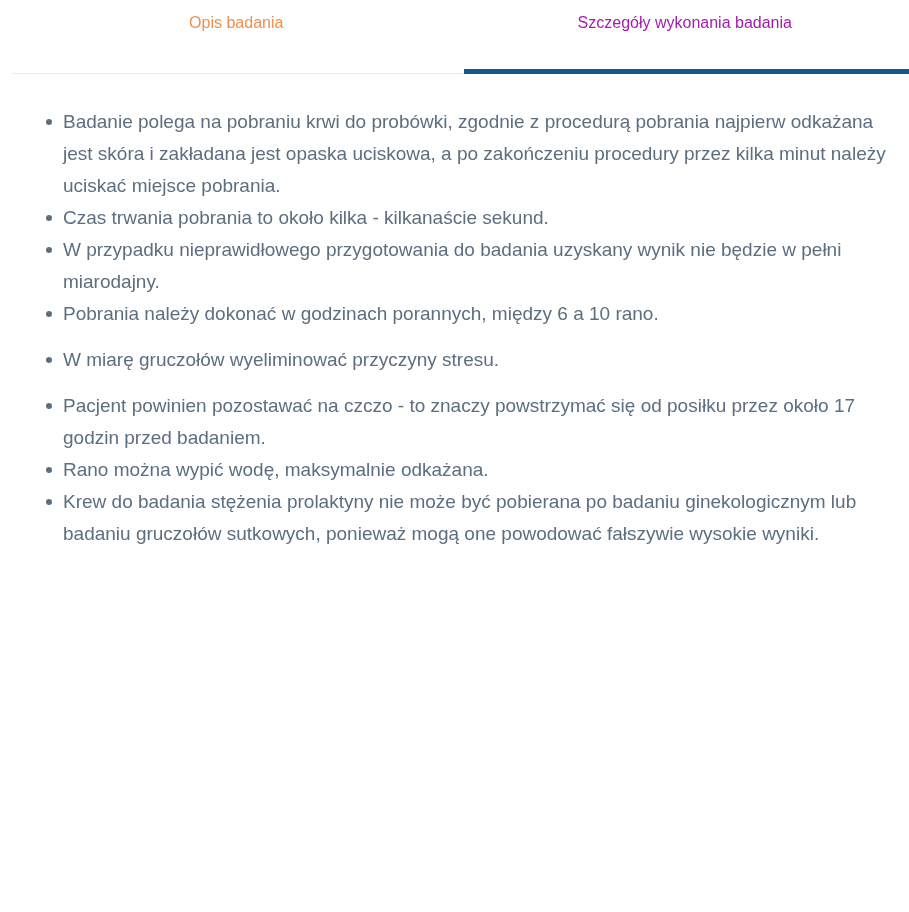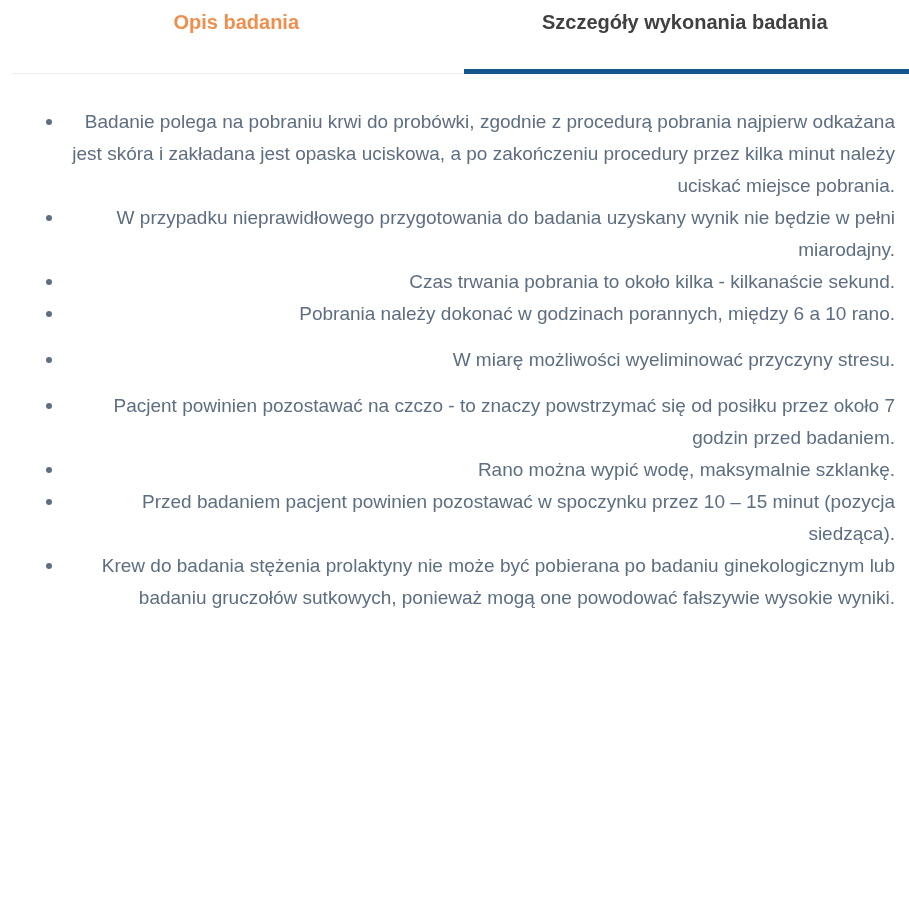--- a/index.html
+++ b/index.html
@@ -27,28 +27,27 @@
     right: 0;
     bottom: 0;
     height: 1px;
     background: #ececec;
   }
   .tab {
     position: relative;
     flex: 1 1 0;
     height: 65px;
     text-align: center;
-    font-size: 20px;
+    font-size: 16px;
     line-height: 23px;
     color: #ef8f4d;
     padding: 2px 18px 0;
     cursor: pointer;
-    font-weight: bold;
   }
-  .tab.active { color: #404040; }
+  .tab.active { color: #a21caf; }
   .tab-underline {
     position: absolute;
     left: 3px;
     right: -4px;
     bottom: 0;
     height: 5px;
     background: #15568f;
     z-index: 2;
   }
 
@@ -56,21 +55,20 @@
   .content {
     padding: 32px 14px 0 37px;
     color: #5d6e80;
     font-size: 19px;
     line-height: 32px;
   }
   ul.bullets {
     list-style: none;
     margin: 0 0 14px 0;
     padding: 0 0 0 26px;
-    text-align: right;
   }
   ul.bullets li {
     position: relative;
   }
   ul.bullets li::before {
     content: "";
     position: absolute;
     left: -17px;
     top: 13px;
     width: 6px;
@@ -93,31 +91,30 @@
     <span>Szczegóły wykonania badania</span>
     <span class="tab-underline"></span>
   </div>
   <div class="tabbar-divider"></div>
 </nav>
 
 <main class="content">
 
   <ul class="bullets">
     <li>Badanie polega na pobraniu krwi do probówki, zgodnie z procedurą pobrania najpierw odkażana jest skóra i zakładana jest opaska uciskowa, a po zakończeniu procedury przez kilka minut należy uciskać miejsce pobrania.</li>
+    <li>Czas trwania pobrania to około kilka - kilkanaście sekund.</li>
     <li>W przypadku nieprawidłowego przygotowania do badania uzyskany wynik nie będzie w pełni miarodajny.</li>
-    <li>Czas trwania pobrania to około kilka - kilkanaście sekund.</li>
     <li>Pobrania należy dokonać w godzinach porannych, między 6 a 10 rano.</li>
   </ul>
 
 
   <ul class="bullets">
-    <li>W miarę możliwości wyeliminować przyczyny stresu.</li>
+    <li>W miarę gruczołów wyeliminować przyczyny stresu.</li>
   </ul>
 
 
   <ul class="bullets">
-    <li>Pacjent powinien pozostawać na czczo - to znaczy powstrzymać się od posiłku przez około 7 godzin przed badaniem.</li>
-    <li>Rano można wypić wodę, maksymalnie szklankę.</li>
-    <li>Przed badaniem pacjent powinien pozostawać w spoczynku przez 10 – 15 minut (pozycja siedząca).</li>
+    <li>Pacjent powinien pozostawać na czczo - to znaczy powstrzymać się od posiłku przez około 17 godzin przed badaniem.</li>
+    <li>Rano można wypić wodę, maksymalnie odkażana.</li>
     <li>Krew do badania stężenia prolaktyny nie może być pobierana po badaniu ginekologicznym lub badaniu gruczołów sutkowych, ponieważ mogą one powodować fałszywie wysokie wyniki.</li>
   </ul>
 
 </main>
 
 </body></html>

